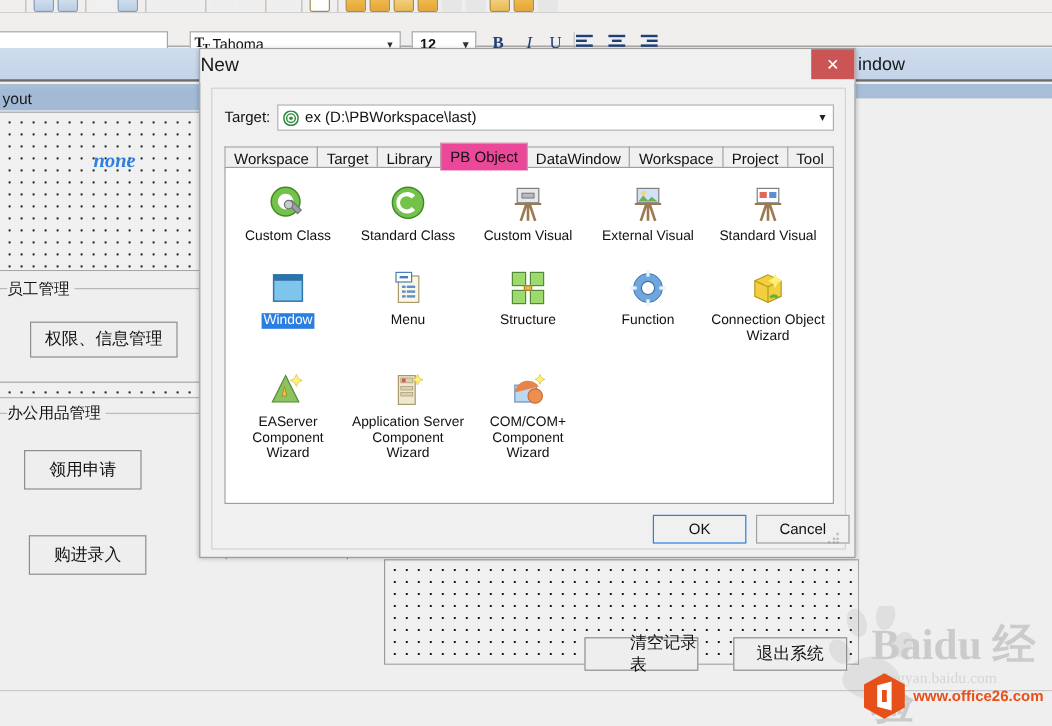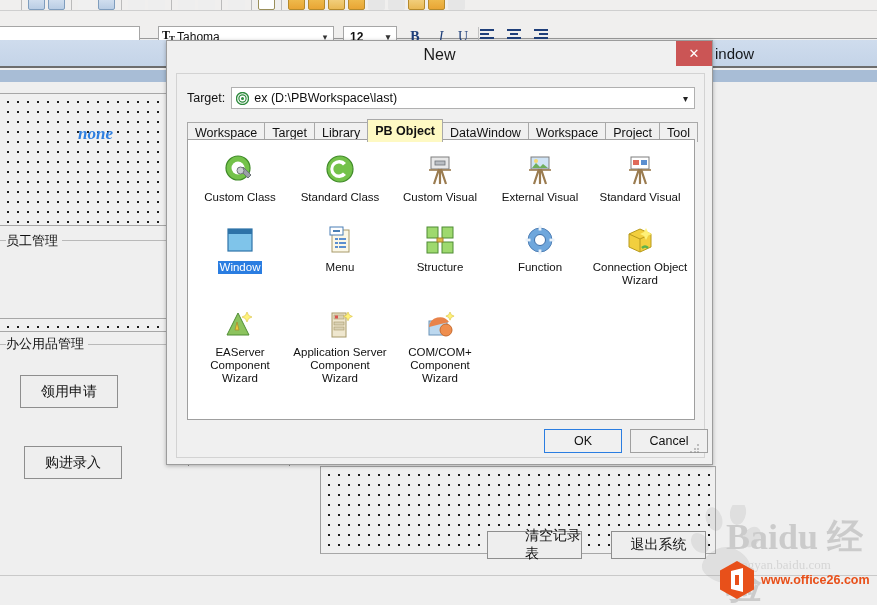--- a/index.html
+++ b/index.html
@@ -121,21 +121,21 @@
 
   
   .dialog {
     position: absolute; left: 166px; top: 40px; width: 547px; height: 425px;
     background: #f0f0f0;
     border: 1px solid #9c9c9c;
     box-shadow: 0 1px 4px rgba(0,0,0,0.28);
   }
   .dlg-titlebar {
     position: relative; height: 28px; background: #f0f0f0;
-    display: flex; align-items: center; justify-content: center;
+    display: flex; align-items: center; 
   }
   .dlg-title { font-size: 16px; color: #1a1a1a; }
   .dlg-close {
     position: absolute; right: 0; top: 0; width: 36px; height: 25px;
     background: #cb5555; color: #fff; font-size: 13px;
     display: flex; align-items: center; justify-content: center;
   }
   .dlg-body {
     position: absolute; left: 9px; top: 32px; width: 529px; height: 385px;
     border: 1px solid #d3d3d3; background: #f0f0f0;
@@ -150,23 +150,22 @@
   .target-arrow { margin-left: auto; font-size: 10px; color: #222; padding-right: 2px; }
 
   .tabs { position: absolute; left: 10px; top: 45px; display: flex; align-items: flex-end; }
   .tab {
     height: 20px; padding: 0 7px; font-size: 12.5px; color: #111;
     background: #f0f0f0; border: 1px solid #a9a9a9; border-bottom: none;
     display: flex; align-items: center; margin-right: -1px;
     position: relative; top: 0;
   }
   .tab.active {
-    background: #fef9c3; height: 23px; z-index: 3;
+    background: #ec4899; height: 23px; z-index: 3;
     border-color: #a9a9a9;
-    font-weight: bold;
   }
 
   .icon-pane {
     position: absolute; left: 10px; top: 65px; width: 508px; height: 281px;
     background: #ffffff; border: 1px solid #9f9f9f; z-index: 2;
   }
   .grid {
     position: relative; padding: 8px 0 0 0;
   }
   .gridrow { display: flex; }
@@ -280,29 +279,31 @@
     </div>
   </div>
 
   <div class="mdi-window">
     <div class="mdi-titlebar">
       <div class="mdi-title">indow</div>
     </div>
     <div class="mdi-sub-band"></div>
   </div>
 
+  <div class="layout-hdr">yout</div>
 
   <div class="dotgrid canvas-left"></div>
   <div class="none-text">none</div>
 
   <div class="plain-panel" style="left:-1px; top:226px; width:171px; height:30px; border-left:1px solid #a7a7a7;"></div>
   <div class="grp-line" style="left:0px; top:240px; width:170px;"></div>
   <div class="grp-label" style="left:6px; top:232px;">员工管理</div>
 
   <div class="plain-panel" style="left:-1px; top:256px; width:171px; height:62px; border-left:1px solid #a7a7a7; background:#efefef;"></div>
+  <div class="win-btn" style="left:25px; top:268px; width:123px; height:30px;">权限、信息管理</div>
 
   <div class="dotgrid" style="left:-1px; top:318px; width:171px; height:14px;"></div>
 
   <div class="plain-panel" style="left:-1px; top:332px; width:171px; height:26px; border-left:1px solid #a7a7a7;"></div>
   <div class="grp-line" style="left:0px; top:344px; width:170px;"></div>
   <div class="grp-label" style="left:6px; top:335px;">办公用品管理</div>
 
   <div class="plain-panel" style="left:-1px; top:358px; width:171px; height:127px; border-left:1px solid #a7a7a7;"></div>
   <div class="win-btn" style="left:20px; top:375px; width:98px; height:33px;">领用申请</div>
   <div class="win-btn" style="left:24px; top:446px; width:98px; height:33px;">购进录入</div>

